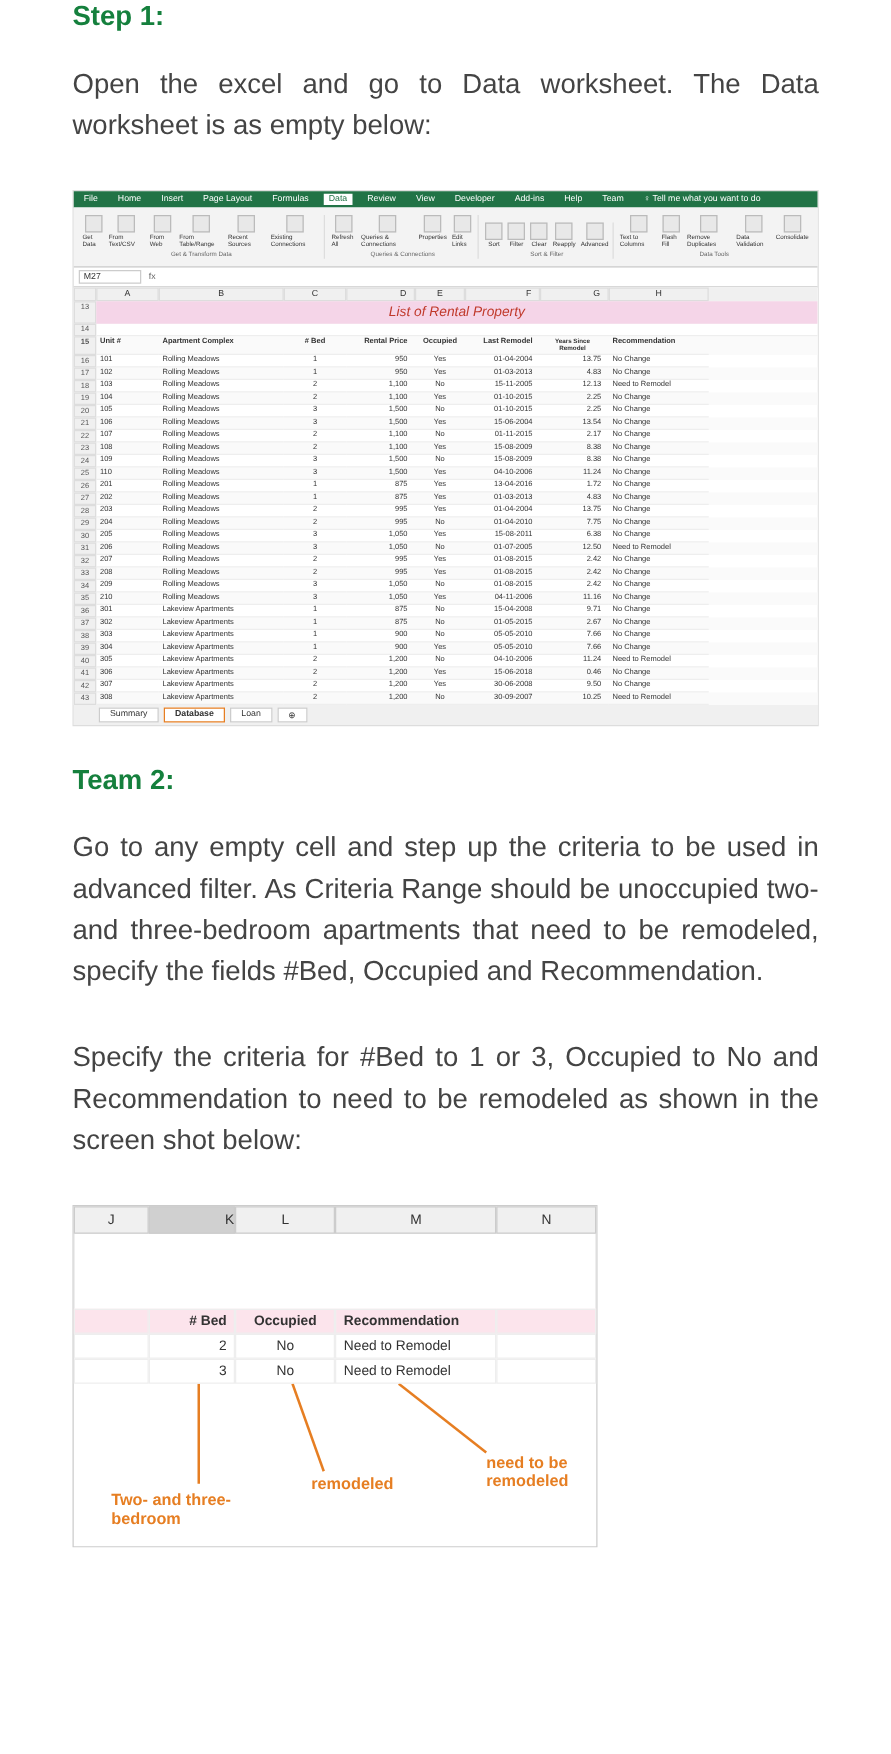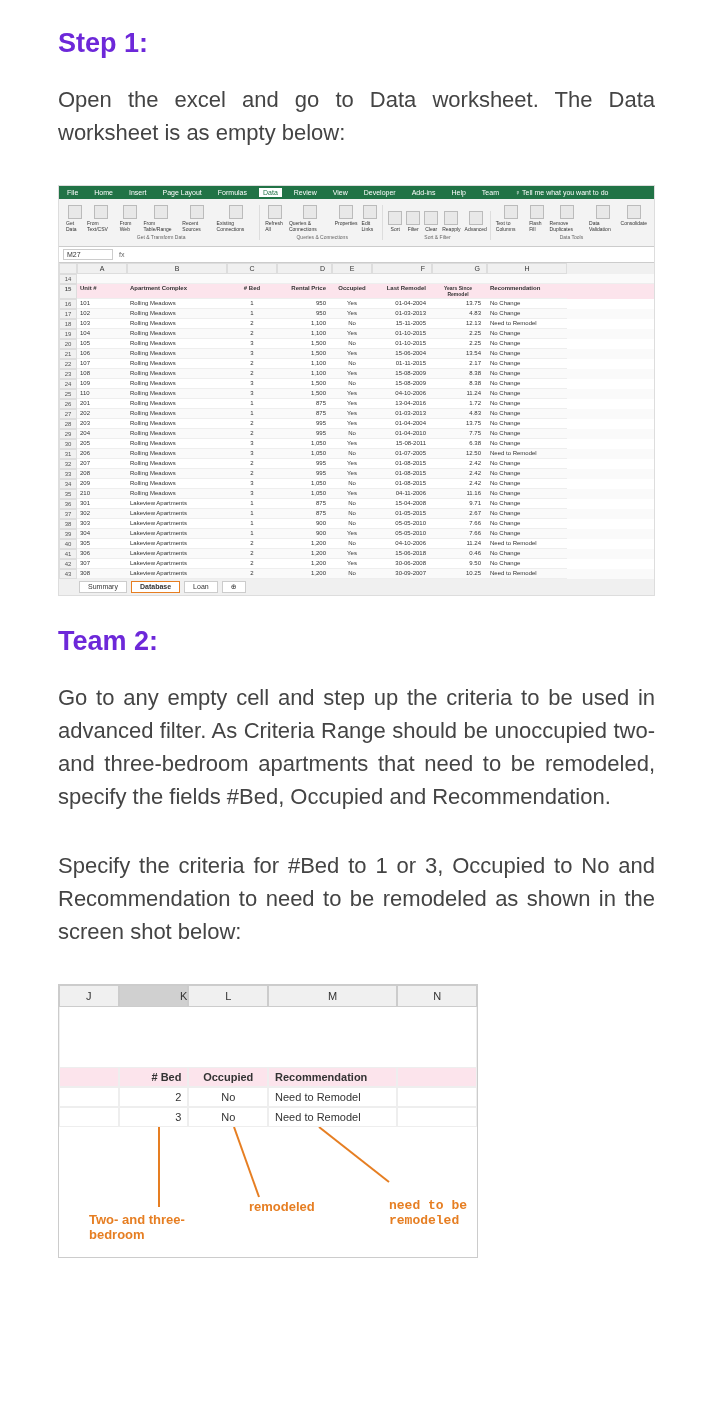--- a/index.html
+++ b/index.html
@@ -8,25 +8,24 @@
       box-sizing: border-box;
     }
     body {
       font-family: Arial, Helvetica, sans-serif;
       background: #ffffff;
       padding: 0 58px;
       width: 713px;
       color: #333;
     }
     .step-heading {
-      font-size: 27px;
+      font-size: 22px;
       font-weight: bold;
-      color: #6d28d9;
+      color: #15803d;
       margin-bottom: 24px;
-      margin-top: 28px;
     }
     .body-text {
       font-size: 22px;
       line-height: 1.5;
       color: #444;
       text-align: justify;
       margin-bottom: 36px;
     }
     .excel-screenshot {
       width: 100%;
@@ -360,20 +359,26 @@
         <div class="col-header row-num-header"></div>
         <div class="col-header c-a">A</div>
         <div class="col-header c-b">B</div>
         <div class="col-header c-c">C</div>
         <div class="col-header c-d">D</div>
         <div class="col-header c-e">E</div>
         <div class="col-header c-f">F</div>
         <div class="col-header c-g">G</div>
         <div class="col-header c-h">H</div>
       </div>
+    <div class="data-row">
+      <div class="row-num">13</div>
+      <div class="data-title-row" style="flex:1;">
+          <div class="data-title">List of Rental Property</div>
+        </div>
+    </div>
     <div class="data-row">
       <div class="row-num">14</div>
       <div class="cell" style="flex:1;"></div>
     </div>
     <div class="data-row table-header-row" id="table-headers">
       <div class="row-num">15</div>
     <div class="cell c-a">Unit #</div>
         <div class="cell c-b">Apartment Complex</div>
         <div class="cell c-c"># Bed</div>
         <div class="cell c-d">Rental Price</div>
@@ -738,15 +743,15 @@
       </div>
     </div>
   <div class="annotations">
     <svg width="420" height="130" style="position:absolute;top:0;left:0;">
       <line x1="100" y1="0" x2="100" y2="80" stroke="#e67e22" stroke-width="2"></line>
       <line x1="175" y1="0" x2="200" y2="70" stroke="#e67e22" stroke-width="2"></line>
       <line x1="260" y1="0" x2="330" y2="55" stroke="#e67e22" stroke-width="2"></line>
     </svg>
     <div class="anno-text" style="left:30px;top:85px;width:120px;">Two- and three-bedroom</div>
     <div class="anno-text" style="left:190px;top:72px;">remodeled</div>
-    <div class="anno-text" style="left:330px;top:71px;font-family:Liberation Mono, monospace;">need to be remodeled</div>
+    <div class="anno-text" style="left:330px;top:55px;">need to be remodeled</div>
   </div>
 </div>
 
 </body></html>

